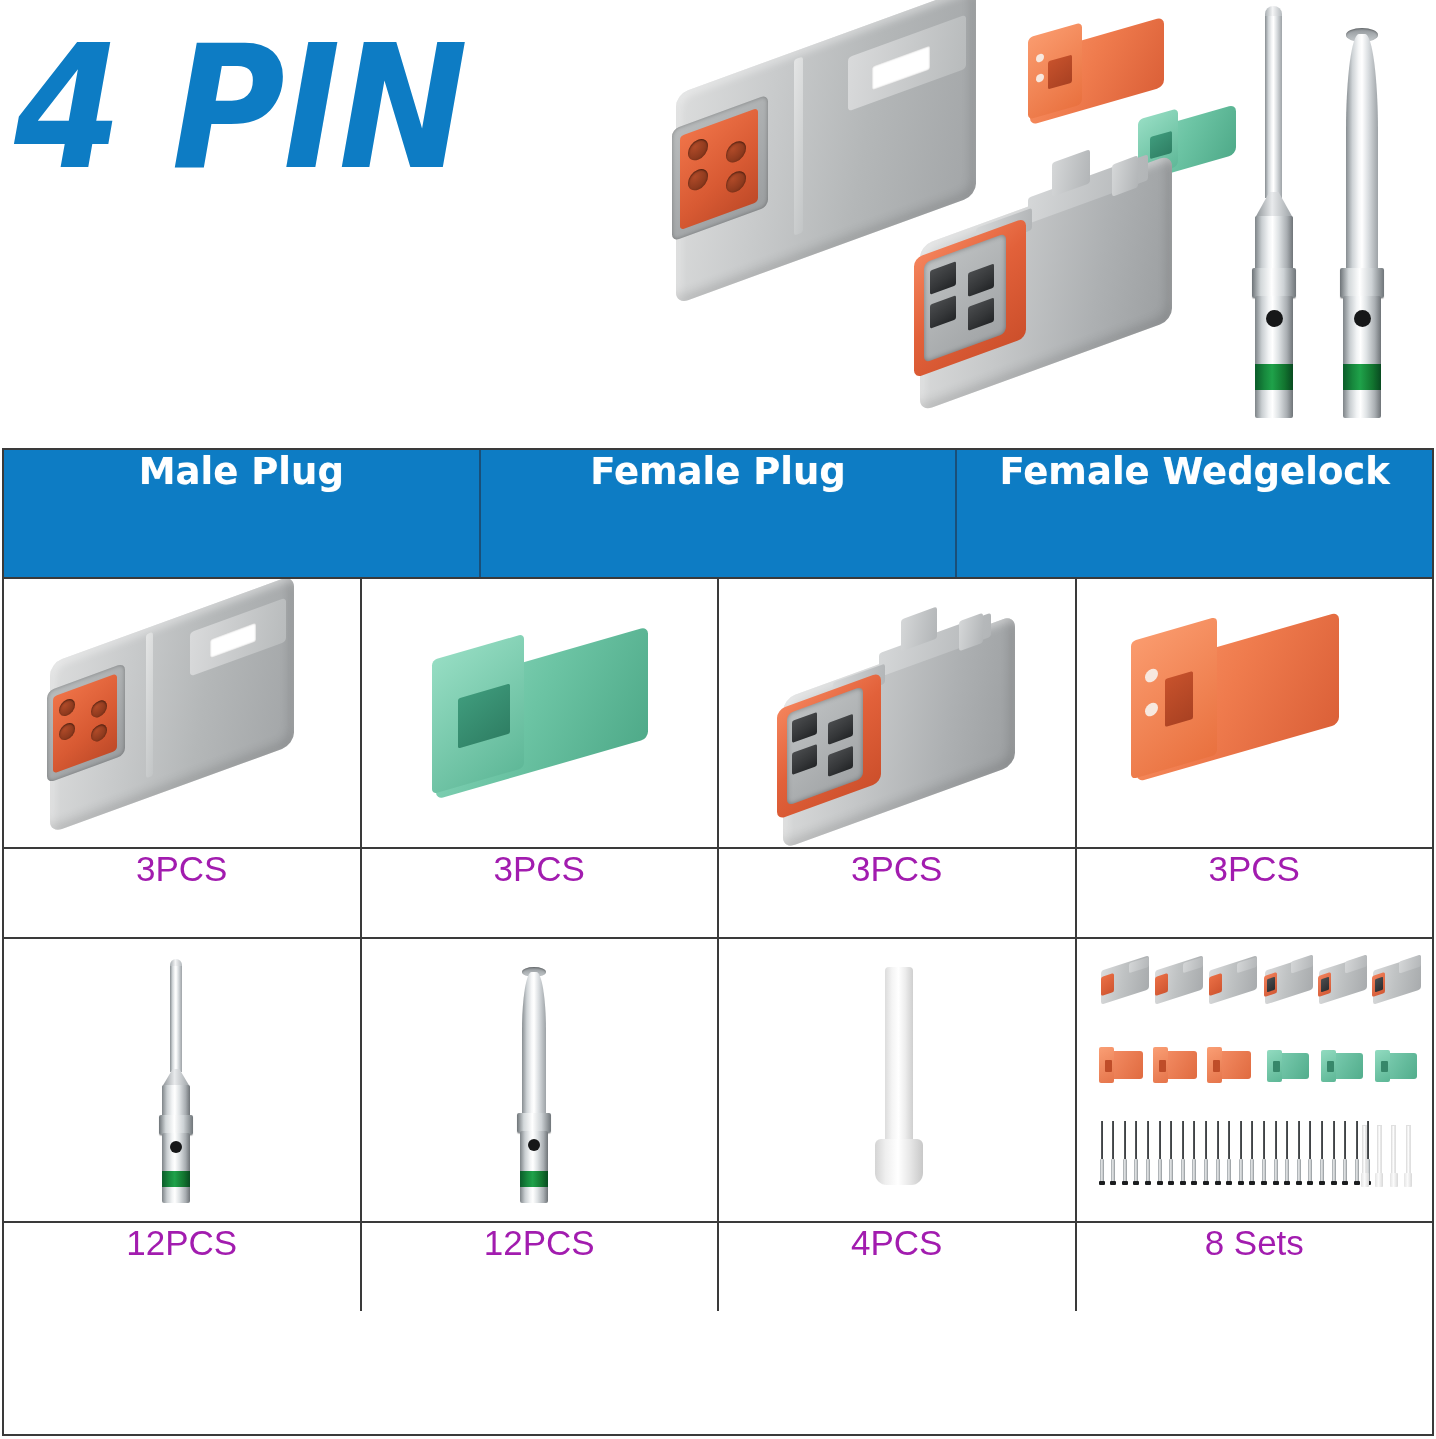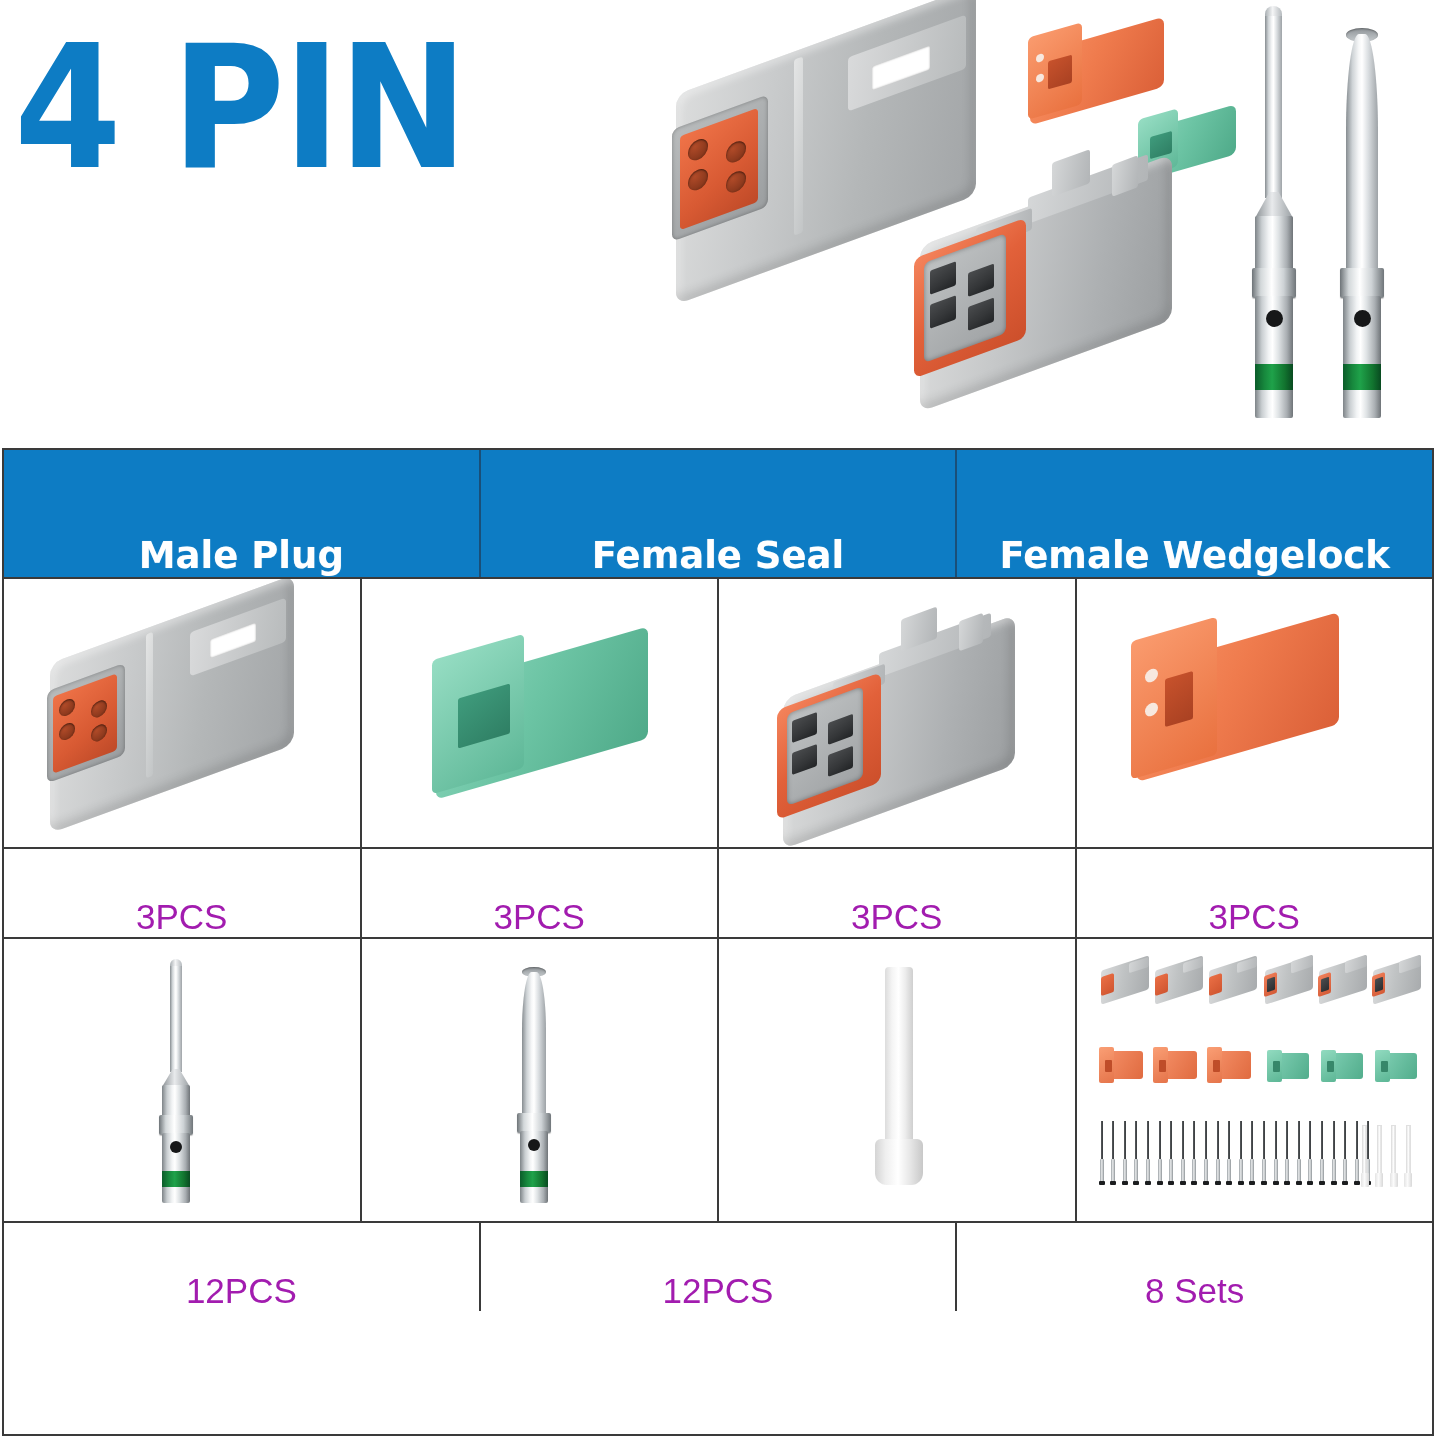--- a/index.html
+++ b/index.html
@@ -14,20 +14,21 @@
   
   .hero{position:absolute;left:0;top:0;width:1436px;height:448px;}
 
   .title-block{position:absolute;left:14px;top:34px;width:640px;}
   .title-main{
     font-size:172px;line-height:0.86;font-weight:bold;
     color:var(--brand,#0d7cc4);
     letter-spacing:-2px;
     font-family:"DejaVu Sans", sans-serif;
     font-stretch:condensed;
+    font-style:italic;
   }
   .title-sub{
     font-size:86px;line-height:1.0;font-weight:bold;
     color:var(--brand,#0d7cc4);
     margin-top:16px;
     letter-spacing:-1px;
     font-family:"DejaVu Sans", sans-serif;
   }
 
   
@@ -42,21 +43,21 @@
   .row.hdr{height:127px;background:#0d7cc4;}
   .row.imgs{height:268px;background:#ffffff;}
   .row.qty{height:88px;background:#ffffff;}
   .row.imgs2{height:282px;background:#ffffff;}
 
   .cell{
     flex:1 1 0;
     position:relative;
     box-sizing:border-box;
     border-right:2px solid #3a3a3a;
-    display:flex;align-items:flex-end;justify-content:center;
+    display:flex;align-items:flex-start;justify-content:center;
     overflow:hidden;
   }
   .cell:last-child{border-right:none;}
   .row.hdr .cell{border-right:2px solid #1a4f78;}
   .row.hdr .cell:last-child{border-right:none;}
 
   .row.imgs,.row.qty,.row.imgs2{border-top:2px solid #3a3a3a;}
   .row.hdr.second{border-top:2px solid #3a3a3a;}
 
   .hdr-text{
@@ -363,21 +364,21 @@
 
 </div>
 
 <div class="table">
 
   <div class="row hdr" style="background: rgb(13, 124, 196);">
     <div class="cell">
       <span class="hdr-text">Male Plug</span>
     </div>
     <div class="cell">
-      <span class="hdr-text">Female Seal</span>
+      <span class="hdr-text">Female Plug</span>
     </div>
     <div class="cell">
       <span class="hdr-text">Female Wedgelock</span>
     </div>
   </div>
 
   <div class="row imgs">
 
     <div class="cell">
       <div class="art">
@@ -712,17 +713,20 @@
   </div>
 
   <div class="row qty">
     <div class="cell">
       <span class="qty-text">12PCS</span>
     </div>
     <div class="cell">
       <span class="qty-text">12PCS</span>
     </div>
     <div class="cell">
+      <span class="qty-text">4PCS</span>
+    </div>
+    <div class="cell">
       <span class="qty-text">8 Sets</span>
     </div>
   </div>
 
 </div>
 
 </body></html>

